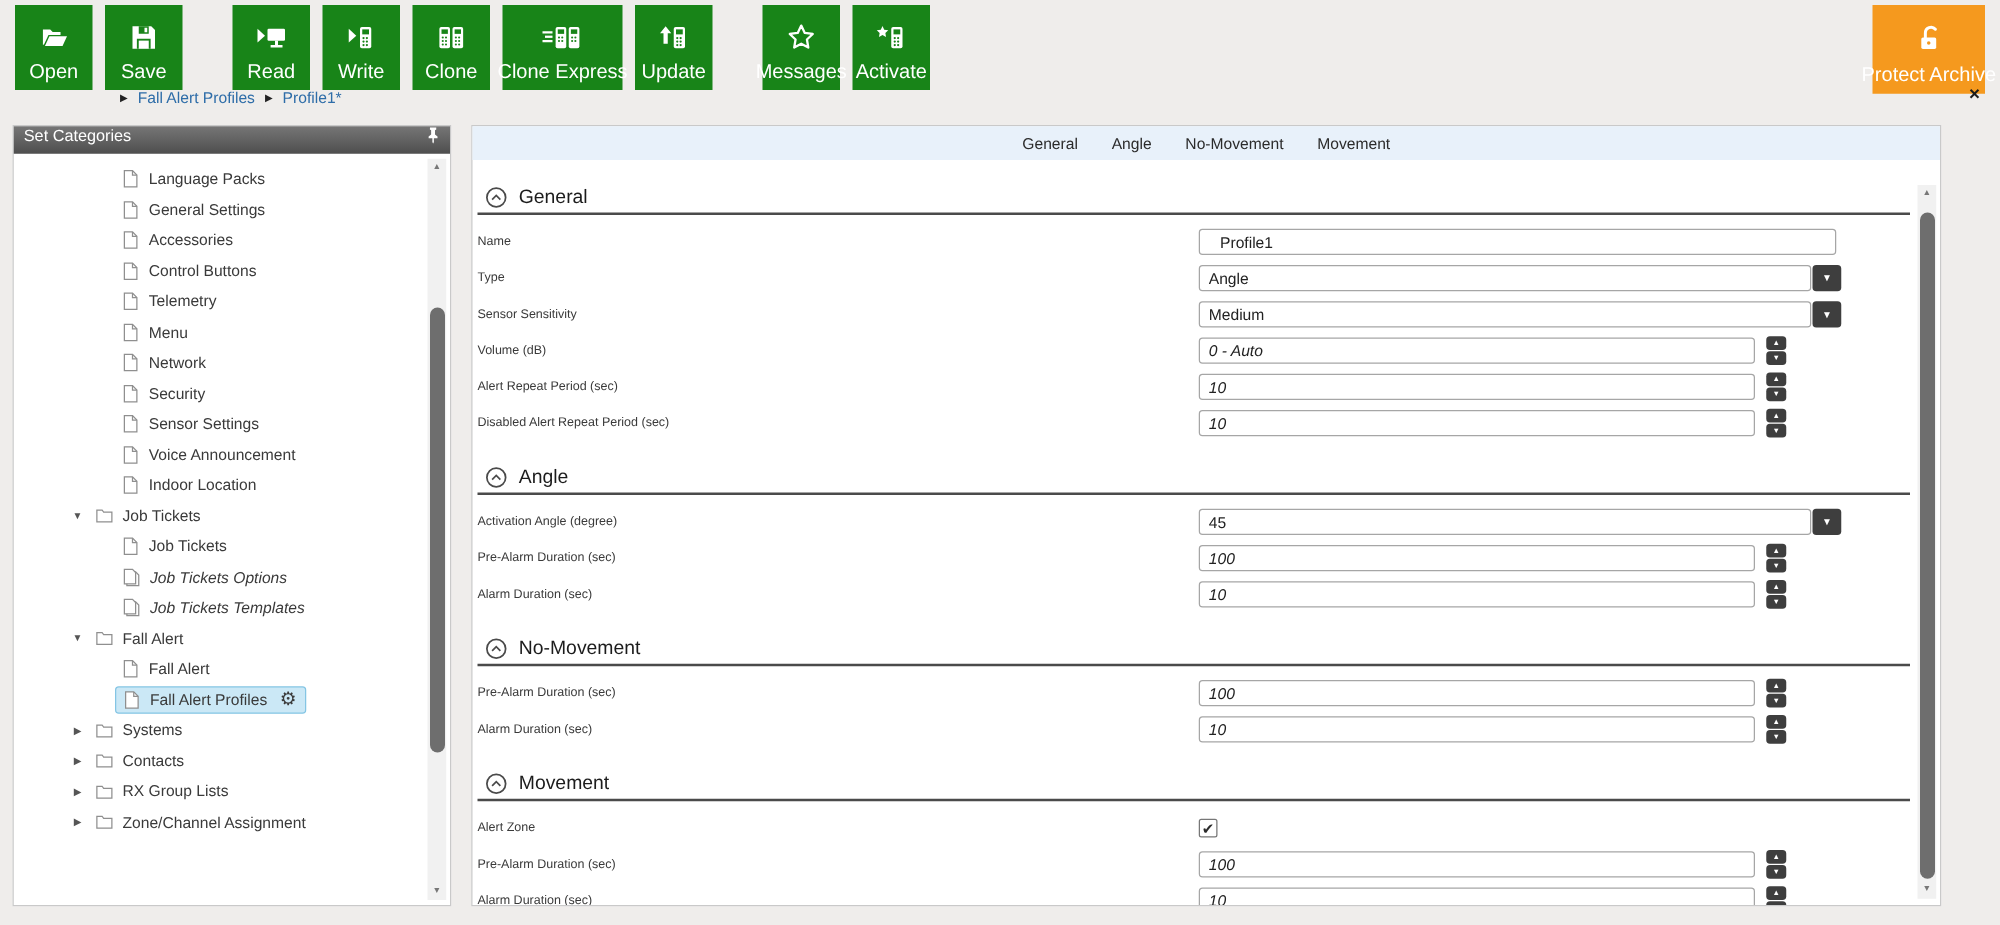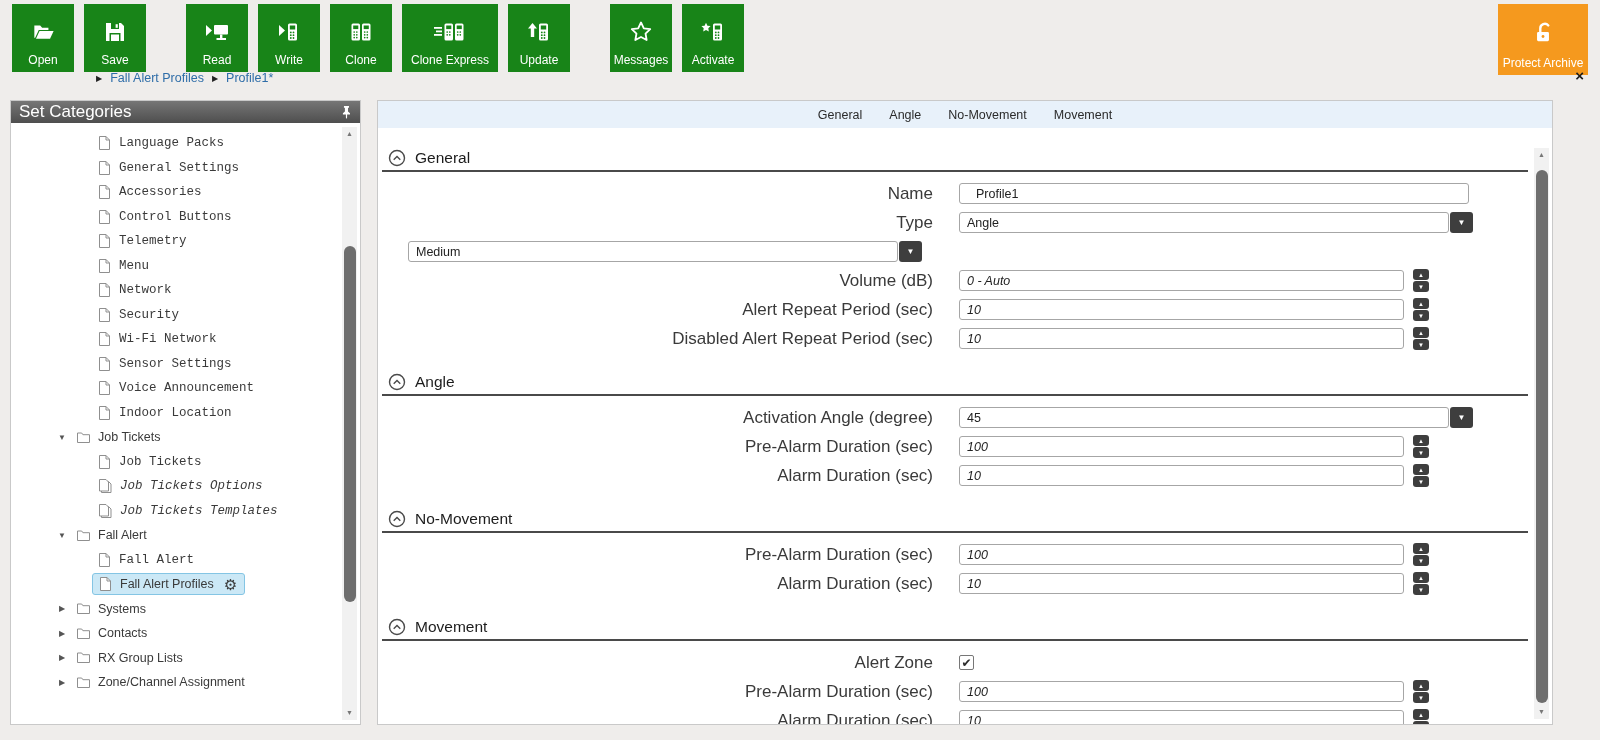--- a/index.html
+++ b/index.html
@@ -12,37 +12,37 @@
     color: #3a3a3a;
   }
   
   .toolbar { position:absolute; left:12px; top:4px; right:12px; height:72px; display:flex; align-items:flex-start; }
   .tb-btn {
     width:62px; height:68px; margin-right:10px; border:none; cursor:pointer;
     background:#188418; color:#fff; display:flex; flex-direction:column;
     align-items:center; justify-content:flex-end; padding-bottom:5px; font-family:inherit;
   }
   .tb-btn .tb-icon { flex:1; display:flex; align-items:center; justify-content:center; padding-top:6px; }
-  .tb-btn .tb-label { font-size:12px; white-space:nowrap; }
+  .tb-btn .tb-label { font-size:16px; white-space:nowrap; }
   .tb-btn.wide { width:96px; }
   .gap-before { margin-left:30px; }
   .tb-btn.protect { margin-left:auto; margin-right:0; width:90px; height:71px; background:#F5991E; }
   
   .breadcrumb { position:absolute; left:88px; top:71px; display:flex; align-items:center; font-size:12.5px; }
   .bc-arrow { color:#222; font-size:8px; margin:0 8px; }
   .bc-link { color:#2E6DA8; cursor:pointer; text-decoration:none; }
   .close-x { position:absolute; right:16px; top:68px; font-size:15px; font-weight:bold; color:#1b1b1b; cursor:pointer; line-height:1; }
   
   .sidebar { position:absolute; left:10px; top:100px; width:351px; height:625px; background:#fff; border:1px solid #c9c9c9; }
-  .sidebar-header { height:22px; background:linear-gradient(#767676,#4e4e4e); color:#fff; font-size:17px; display:flex; align-items:center; padding:0 8px; }
+  .sidebar-header { height:22px; background:linear-gradient(#767676,#4e4e4e); color:#fff; font-size:13px; display:flex; align-items:flex-start; padding:0 8px; }
   .pin { margin-left:auto; display:flex; }
   .tree { position:absolute; left:0; top:24px; right:20px; bottom:2px; padding-top:6px; overflow:hidden; }
   .tree-row { height:24.5px; display:flex; align-items:center; font-size:12.5px; cursor:pointer; white-space:nowrap; }
   .lvl1 { padding-left:45px; }
-  .lvl2 { padding-left:87px;font-family:Liberation Mono, monospace; }
+  .lvl2 { padding-left:87px; }
   .lvl2sel { padding-left:81px; }
   .expander { width:12px; margin-right:8px; font-size:8px; color:#555; text-align:center; }
   .folder-ic { margin-right:7px; display:flex; }
   .doc-ic { margin-right:8px; display:flex; }
   .tree-label { color:#3a3a3a; }
   .italic .tree-label { font-style:italic; }
   .tree-sel { display:inline-flex; align-items:center; background:#CBE8F6; border:1px solid #84C5E4; border-radius:3px; padding:2px 7px 2px 6px; }
   .gear { font-size:15px; color:#3a3a3a; margin-left:10px; line-height:1; }
   
   .vscroll { position:absolute; width:15px; background:#f1f1f1; }
@@ -55,21 +55,21 @@
   .main-scroll .vs-thumb { top:22px; height:533px; }
   
   .main { position:absolute; left:377px; top:100px; width:1176px; height:625px; background:#fff; border:1px solid #c9c9c9; }
   .tabbar { height:27px; background:#E8F1FA; display:flex; align-items:center; justify-content:center; gap:27px; font-size:12.5px; color:#2b2b2b; }
   .tab { cursor:pointer; }
   .content { position:absolute; left:0; top:27px; right:24px; bottom:0; padding:18px 0 0 4px; overflow:hidden; }
   .sec-head { display:flex; align-items:center; gap:9px; padding-left:6px; height:26px; font-size:15.5px; color:#1c1c1c; border-bottom:2px solid #4a4a4a; }
   .collapse-ic { display:flex; cursor:pointer; }
   .sec-rows { padding:11px 0 13px 0; }
   .frow { display:flex; align-items:center; height:21px; margin-bottom:8px; }
-  .flabel { width:551px; text-align:right; font-size:17px; color:#3a3a3a; }
+  .flabel { width:551px; font-size:10px; color:#3a3a3a; }
   .fctrl { margin-left:26px; display:flex; align-items:center; }
   .ftext { height:21px; border:1px solid #a6a6a6; border-radius:3px; font-size:12.5px; padding:0 4px 0 7px; color:#222; font-family:inherit; background:#fff; outline:none; }
   .w-text { width:510px;padding-left:16px; }
   .w-combo { width:490px; }
   .w-spin { width:445px;font-style:italic; }
   .combo { display:flex; align-items:center; }
   .combo-btn { width:23px; height:21px; margin-left:1px; background:#3E3E3E; border-radius:3px; color:#fff; font-size:8px; display:flex; align-items:center; justify-content:center; cursor:pointer; }
   .spinner { display:flex; flex-direction:column; gap:1.5px; margin-left:9px; }
   .spin-btn { width:16px; height:10.5px; background:#3E3E3E; border-radius:3px; color:#fff; font-size:6px; display:flex; align-items:center; justify-content:center; cursor:pointer; }
   .checkbox { width:15px; height:15px; border:1px solid #777; border-radius:2px; background:#fff; display:flex; align-items:center; justify-content:center; font-size:12px; color:#2b2b2b; cursor:pointer; line-height:1; }
@@ -317,29 +317,20 @@
         </span>
       <span class="tree-label">Security</span>
     </div>
     <div class="tree-row lvl2">
       <span class="doc-ic">
           <svg width="13" height="16" viewBox="0 0 13 16">
             <path d="M1.5 1.5h6.5L11.5 5v9.5h-10z" fill="#fff" stroke="#8f8f8f"></path>
             <path d="M8 1.5V5h3.5" fill="none" stroke="#8f8f8f"></path>
           </svg>
         </span>
-      <span class="tree-label">Wi-Fi Network</span>
-    </div>
-    <div class="tree-row lvl2">
-      <span class="doc-ic">
-          <svg width="13" height="16" viewBox="0 0 13 16">
-            <path d="M1.5 1.5h6.5L11.5 5v9.5h-10z" fill="#fff" stroke="#8f8f8f"></path>
-            <path d="M8 1.5V5h3.5" fill="none" stroke="#8f8f8f"></path>
-          </svg>
-        </span>
       <span class="tree-label">Sensor Settings</span>
     </div>
     <div class="tree-row lvl2">
       <span class="doc-ic">
           <svg width="13" height="16" viewBox="0 0 13 16">
             <path d="M1.5 1.5h6.5L11.5 5v9.5h-10z" fill="#fff" stroke="#8f8f8f"></path>
             <path d="M8 1.5V5h3.5" fill="none" stroke="#8f8f8f"></path>
           </svg>
         </span>
       <span class="tree-label">Voice Announcement</span>
@@ -491,20 +482,21 @@
           </div>
         </div>
         <div class="frow">
           <label class="flabel">Type</label>
           <div class="fctrl combo">
             <input class="ftext w-combo" value="Angle" style="">
             <span class="combo-btn">▼</span>
           </div>
         </div>
         <div class="frow">
+          <label class="flabel">Sensor Sensitivity</label>
           <div class="fctrl combo">
             <input class="ftext w-combo" value="Medium" style="">
             <span class="combo-btn">▼</span>
           </div>
         </div>
         <div class="frow">
           <label class="flabel">Volume (dB)</label>
           <div class="fctrl">
             <input class="ftext w-spin" value="0 - Auto" style="">
             <span class="spinner">

